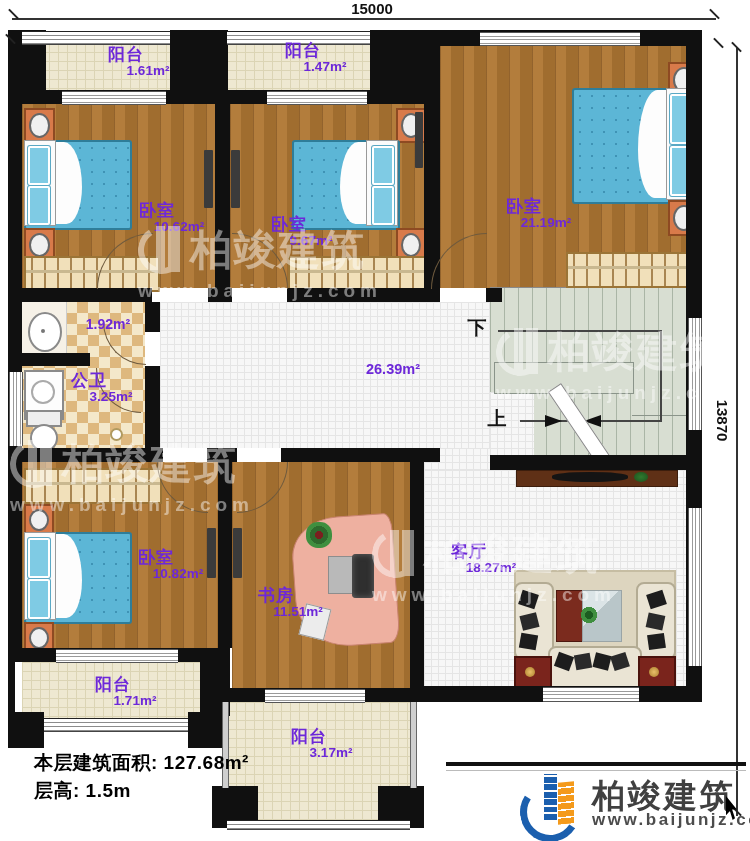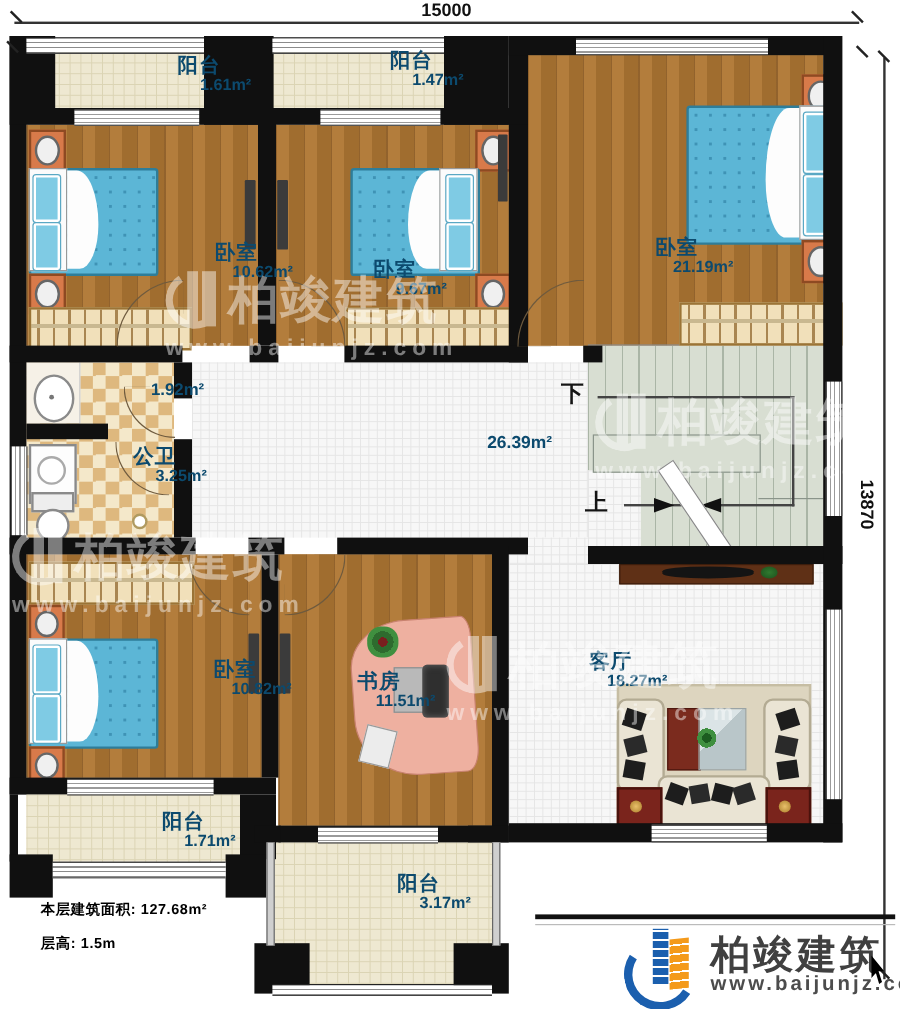--- a/index.html
+++ b/index.html
@@ -40,38 +40,38 @@
   .pillow{position:absolute;background:#7fcbe4;border:2px solid #fff;box-shadow:0 0 0 1px #5aa8c4;border-radius:2px;}
   .sheet{position:absolute;background:#fdfdfd;}
   .nstand{position:absolute;background:#d87a4a;border:2px solid #8e4a22;}
   .nstand:after{content:"";position:absolute;inset:3px;border-radius:50%;background:#f0f0f0;border:2px solid #666;}
   .ward{position:absolute;background:#f1e0ba;border:2px solid #9b7436;background-image:
     linear-gradient(180deg, transparent 0 12px, #c9b890 12px 15px, transparent 15px),
     repeating-linear-gradient(90deg, transparent 0 5px, rgba(130,85,25,.65) 5px 7px, transparent 7px 13px);}
   .appliance{position:absolute;background:#fdfdfd;border:2px solid #8a8a8a;}
   .roundel{position:absolute;border-radius:50%;background:#fff;border:2px solid #8a8a8a;}
   
-  .rlbl{position:absolute;transform:translateX(-50%);text-align:center;color:#0c4a6e;font-weight:bold;white-space:nowrap;line-height:1.08;margin-left:40px;}
+  .rlbl{position:absolute;transform:translateX(-50%);text-align:center;color:#6d28d9;font-weight:bold;white-space:nowrap;line-height:1.08;}
   .rlbl .nm{display:block;font-size:17px;letter-spacing:1px;}
   .rlbl .ar{display:block;font-size:13.5px;padding-left:44px;}
   .slbl{position:absolute;transform:translateX(-50%);color:#141414;font-weight:bold;font-size:19px;}
   
   .wm{position:absolute;opacity:.45;color:#fff;pointer-events:none;}
   .wm .row{display:flex;align-items:center;gap:8px;}
   .wm .glyph{position:relative;width:44px;height:48px;flex:0 0 auto;}
   .wm .glyph:before{content:"";position:absolute;left:0;bottom:0;width:36px;height:36px;border:6px solid transparent;border-left-color:#fff;border-bottom-color:#fff;border-radius:50%;transform:rotate(12deg);}
   .wm .glyph:after{content:"";position:absolute;right:2px;top:0;width:24px;height:46px;
     background:linear-gradient(90deg,#fff 0 9px, transparent 9px 12px, #fff 12px 24px);}
   .wm .nm{font-size:42px;font-weight:bold;letter-spacing:2px;}
   .wm .url{font-size:19px;font-weight:bold;letter-spacing:5px;margin-top:2px;text-align:center;}
   
   .dimline{position:absolute;background:#333;}
   .tick{position:absolute;width:13px;height:2px;background:#222;transform:rotate(45deg);}
   .dimtxt{position:absolute;color:#111;font-weight:bold;font-size:15px;text-align:center;}
-  .info{position:absolute;color:#000;font-weight:bold;font-size:12px;letter-spacing:.5px;}
+  .info{position:absolute;color:#000;font-weight:bold;font-size:19px;letter-spacing:.5px;}
   .title-row{position:absolute;display:flex;align-items:baseline;gap:16px;color:#111;}
   .title-row .t1{font-size:44px;font-weight:bold;letter-spacing:2px;}
   .title-row .t2{font-size:37px;font-family:"Liberation Serif",serif;font-weight:500;}
   .brandname{position:absolute;color:#404040;font-size:33px;font-weight:bold;letter-spacing:3px;}
   .brandurl{position:absolute;color:#4c4c4c;font-size:17px;font-weight:bold;letter-spacing:2.5px;}
   .tri{position:absolute;width:0;height:0;}
   .cursor{position:absolute;width:17px;height:24px;background:#000;
     clip-path:polygon(0 0,0 80%,23% 62%,39% 100%,53% 93%,36% 56%,64% 56%);}
 </style>
 </head>
@@ -273,21 +273,21 @@
     <span class="nm">公卫</span>
     <span class="ar">3.25m²</span>
   </div>
   <div class="rlbl" style="left:371px;top:362px">
     <span class="ar" style="font-size:14.5px">26.39m²</span>
   </div>
   <div class="rlbl" style="left:156px;top:549px">
     <span class="nm">卧室</span>
     <span class="ar">10.82m²</span>
   </div>
-  <div class="rlbl" style="left:276px;top:559px">
+  <div class="rlbl" style="left:276px;top:587px">
     <span class="nm">书房</span>
     <span class="ar">11.51m²</span>
   </div>
   <div class="rlbl" style="left:469px;top:543px">
     <span class="nm">客厅</span>
     <span class="ar">18.27m²</span>
   </div>
   <div class="rlbl" style="left:113px;top:676px">
     <span class="nm">阳台</span>
     <span class="ar">1.71m²</span>

